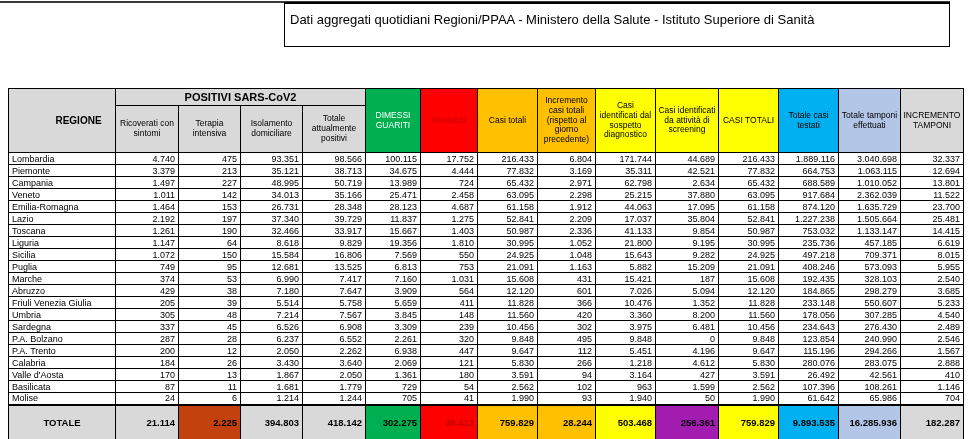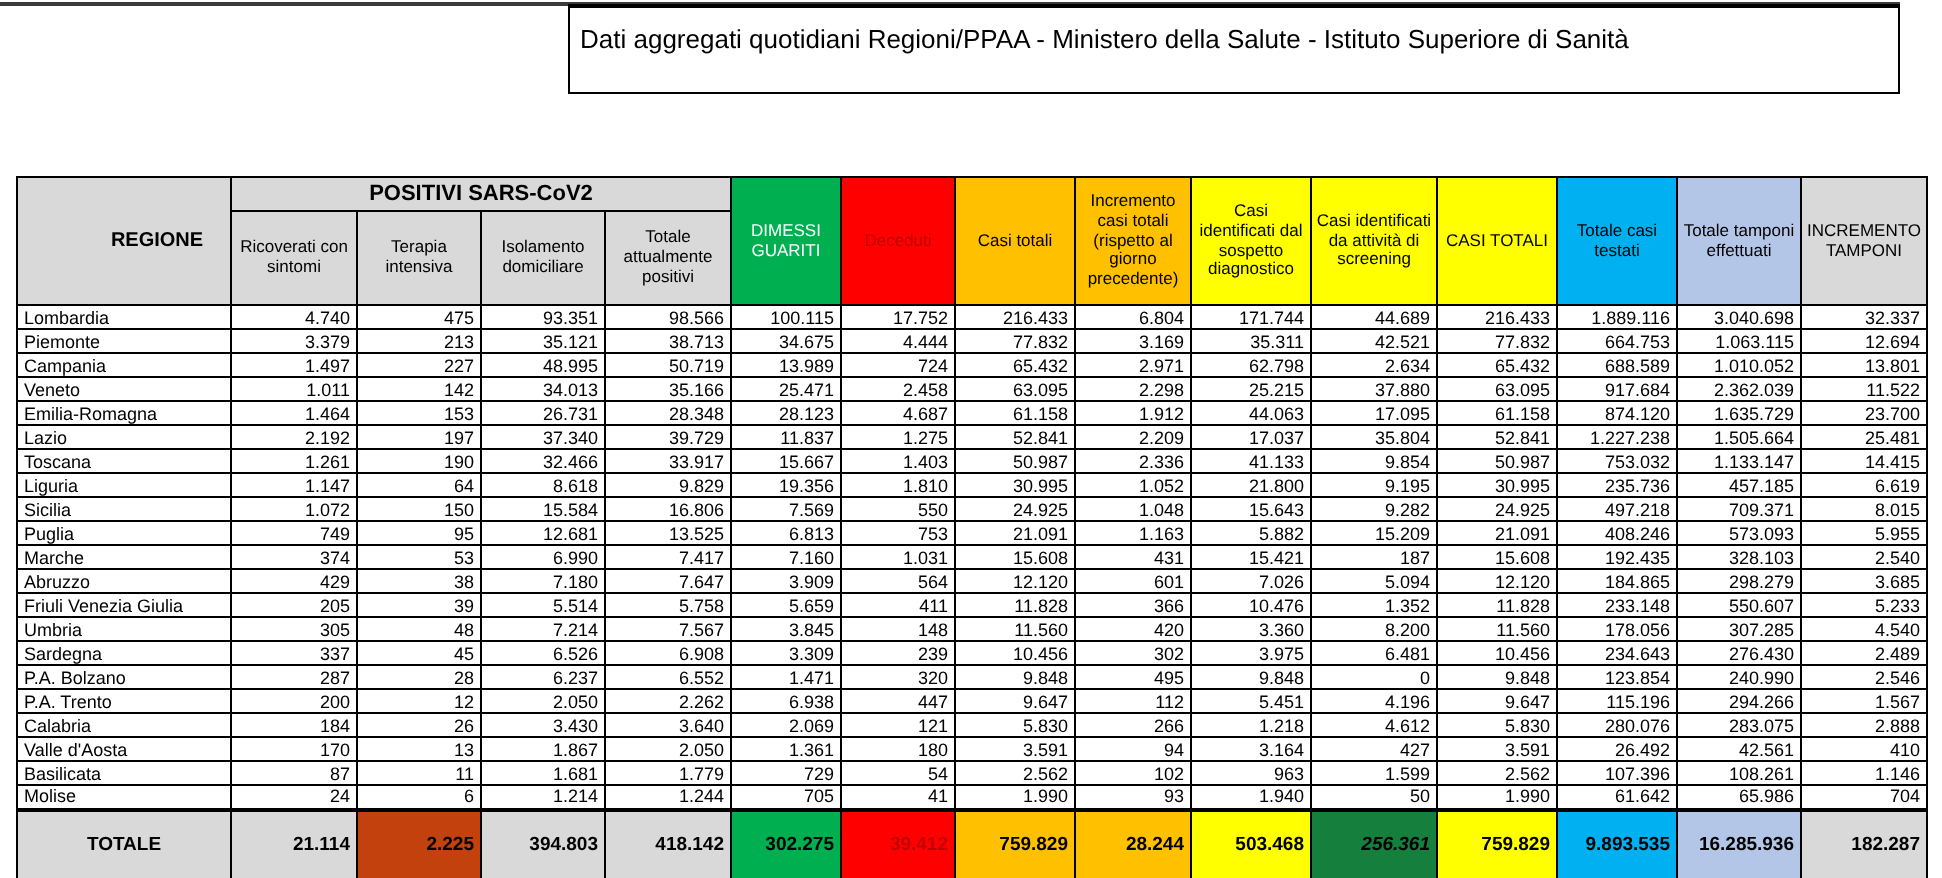--- a/index.html
+++ b/index.html
@@ -341,21 +341,21 @@
         <td>234.643</td>
         <td>276.430</td>
         <td>2.489</td>
       </tr>
       <tr>
         <td class="region">P.A. Bolzano</td>
         <td>287</td>
         <td>28</td>
         <td>6.237</td>
         <td>6.552</td>
-        <td>1.471</td>
+        <td>2.261</td>
         <td>320</td>
         <td>9.848</td>
         <td>495</td>
         <td>9.848</td>
         <td>0</td>
         <td>9.848</td>
         <td>123.854</td>
         <td>240.990</td>
         <td>2.546</td>
       </tr>
@@ -448,20 +448,20 @@
         <td class="region total-label">TOTALE</td>
         <td style="background:#D9D9D9;">21.114</td>
         <td style="background:#c2410c;">2.225</td>
         <td style="background:#D9D9D9;">394.803</td>
         <td style="background:#D9D9D9;">418.142</td>
         <td style="background:#00B050;">302.275</td>
         <td style="background:#FF0000;color:#C00000;">39.412</td>
         <td style="background:#FFC000;">759.829</td>
         <td style="background:#FFC000;">28.244</td>
         <td style="background:#FFFF00;">503.468</td>
-        <td style="background:#15803d;font-style:italic;">256.361</td>
+        <td style="background:#a21caf;">256.361</td>
         <td style="background:#FFFF00;">759.829</td>
         <td style="background:#00B0F0;">9.893.535</td>
         <td style="background:#B4C6E7;">16.285.936</td>
         <td style="background:#D9D9D9;">182.287</td>
       </tr>
     </tbody>
 </table>
 
 </body></html>

